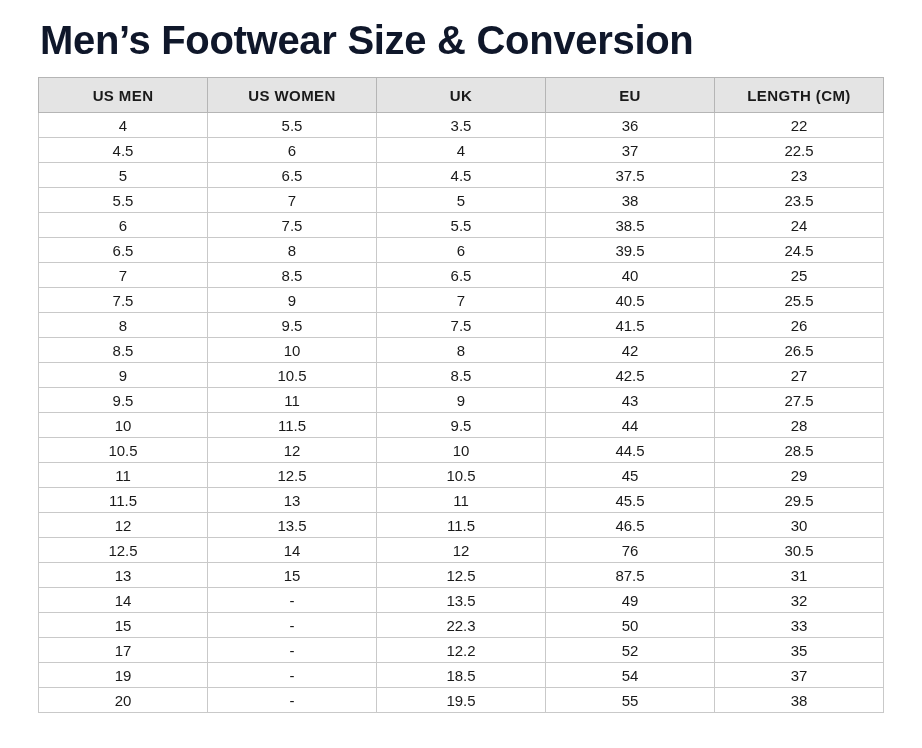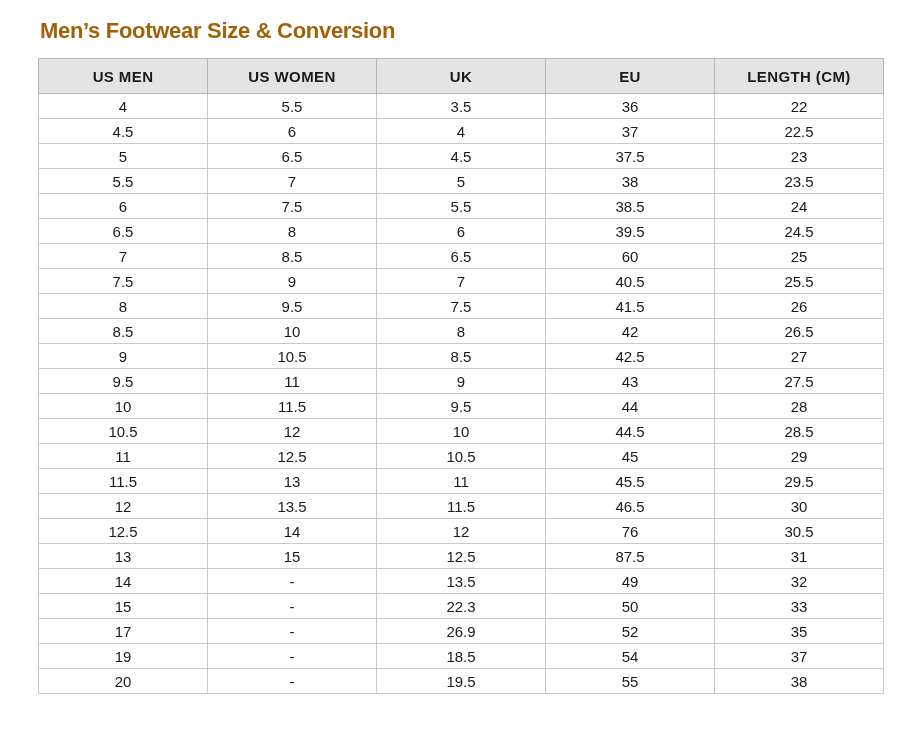--- a/index.html
+++ b/index.html
@@ -12,25 +12,25 @@
     height: 748px;
     font-family: "Liberation Sans", sans-serif;
     color: #1a1a1a;
     overflow: hidden;
   }
   .page {
     padding: 18px 38px 0 38px;
     box-sizing: border-box;
   }
   .page-title {
-    font-size: 22px;
+    font-size: 40px;
     font-weight: bold;
     letter-spacing: -0.3px;
     margin: 0 0 14px 2px;
-    color: #a16207;
+    color: #0f172a;
   }
   table.size-chart {
     border-collapse: collapse;
     width: 846px;
     table-layout: fixed;
   }
   table.size-chart th,
   table.size-chart td {
     border: 1px solid #c9c9c9;
     text-align: center;
@@ -108,21 +108,21 @@
           <td>6.5</td>
           <td>8</td>
           <td>6</td>
           <td>39.5</td>
           <td>24.5</td>
         </tr>
         <tr>
           <td>7</td>
           <td>8.5</td>
           <td>6.5</td>
-          <td>60</td>
+          <td>40</td>
           <td>25</td>
         </tr>
         <tr>
           <td>7.5</td>
           <td>9</td>
           <td>7</td>
           <td>40.5</td>
           <td>25.5</td>
         </tr>
         <tr>
@@ -212,21 +212,21 @@
         <tr>
           <td>15</td>
           <td>-</td>
           <td>22.3</td>
           <td>50</td>
           <td>33</td>
         </tr>
         <tr>
           <td>17</td>
           <td>-</td>
-          <td>26.9</td>
+          <td>12.2</td>
           <td>52</td>
           <td>35</td>
         </tr>
         <tr>
           <td>19</td>
           <td>-</td>
           <td>18.5</td>
           <td>54</td>
           <td>37</td>
         </tr>

